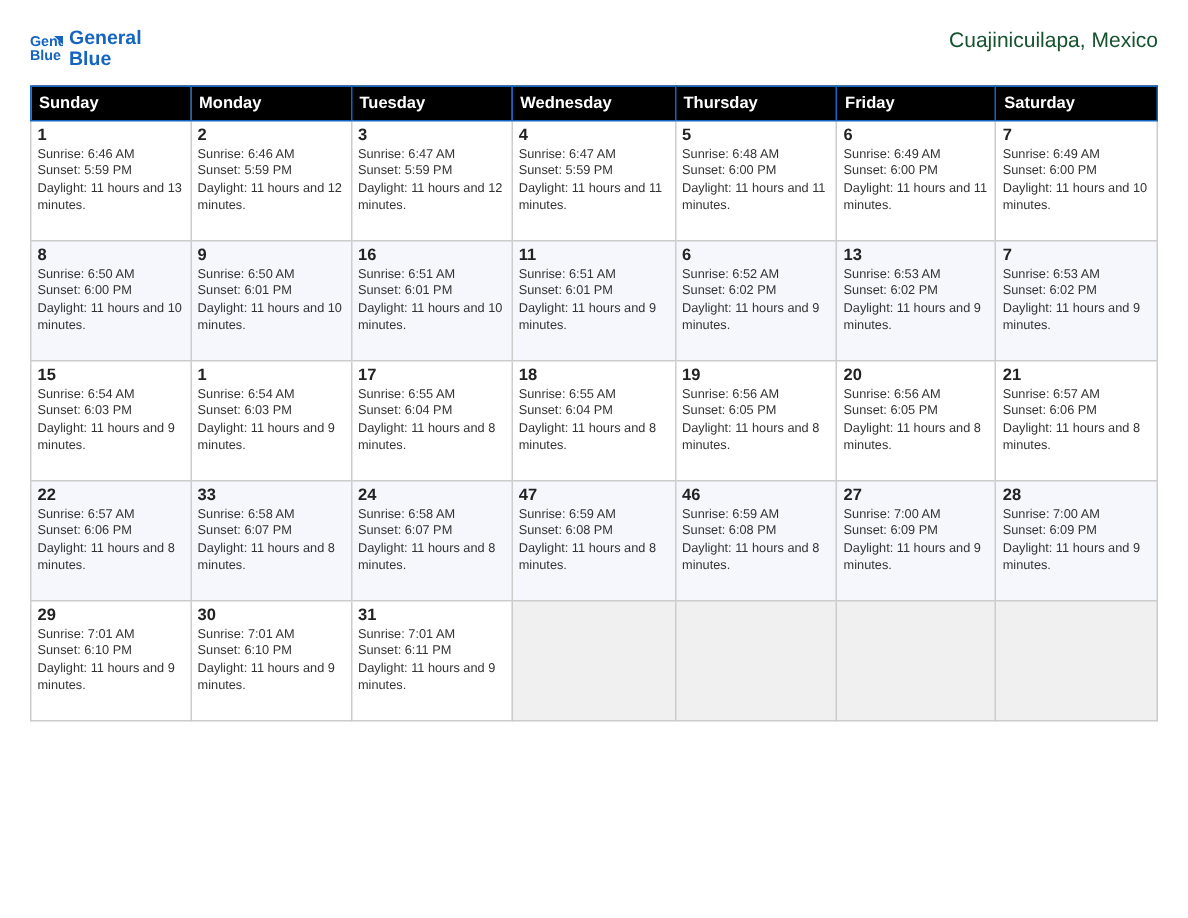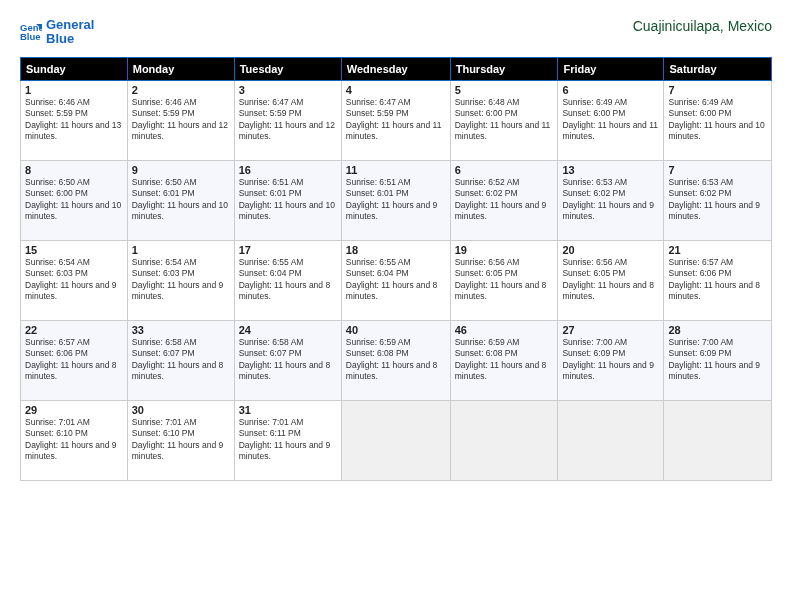--- a/index.html
+++ b/index.html
@@ -227,21 +227,21 @@
           </td>
           <td>
             <span class="day-number">33</span>
             <div class="day-detail">Sunrise: 6:58 AM<br>Sunset: 6:07 PM<br>Daylight: 11 hours and 8 minutes.</div>
           </td>
           <td>
             <span class="day-number">24</span>
             <div class="day-detail">Sunrise: 6:58 AM<br>Sunset: 6:07 PM<br>Daylight: 11 hours and 8 minutes.</div>
           </td>
           <td>
-            <span class="day-number">40</span>
+            <span class="day-number">47</span>
             <div class="day-detail">Sunrise: 6:59 AM<br>Sunset: 6:08 PM<br>Daylight: 11 hours and 8 minutes.</div>
           </td>
           <td>
             <span class="day-number">46</span>
             <div class="day-detail">Sunrise: 6:59 AM<br>Sunset: 6:08 PM<br>Daylight: 11 hours and 8 minutes.</div>
           </td>
           <td>
             <span class="day-number">27</span>
             <div class="day-detail">Sunrise: 7:00 AM<br>Sunset: 6:09 PM<br>Daylight: 11 hours and 9 minutes.</div>
           </td>

